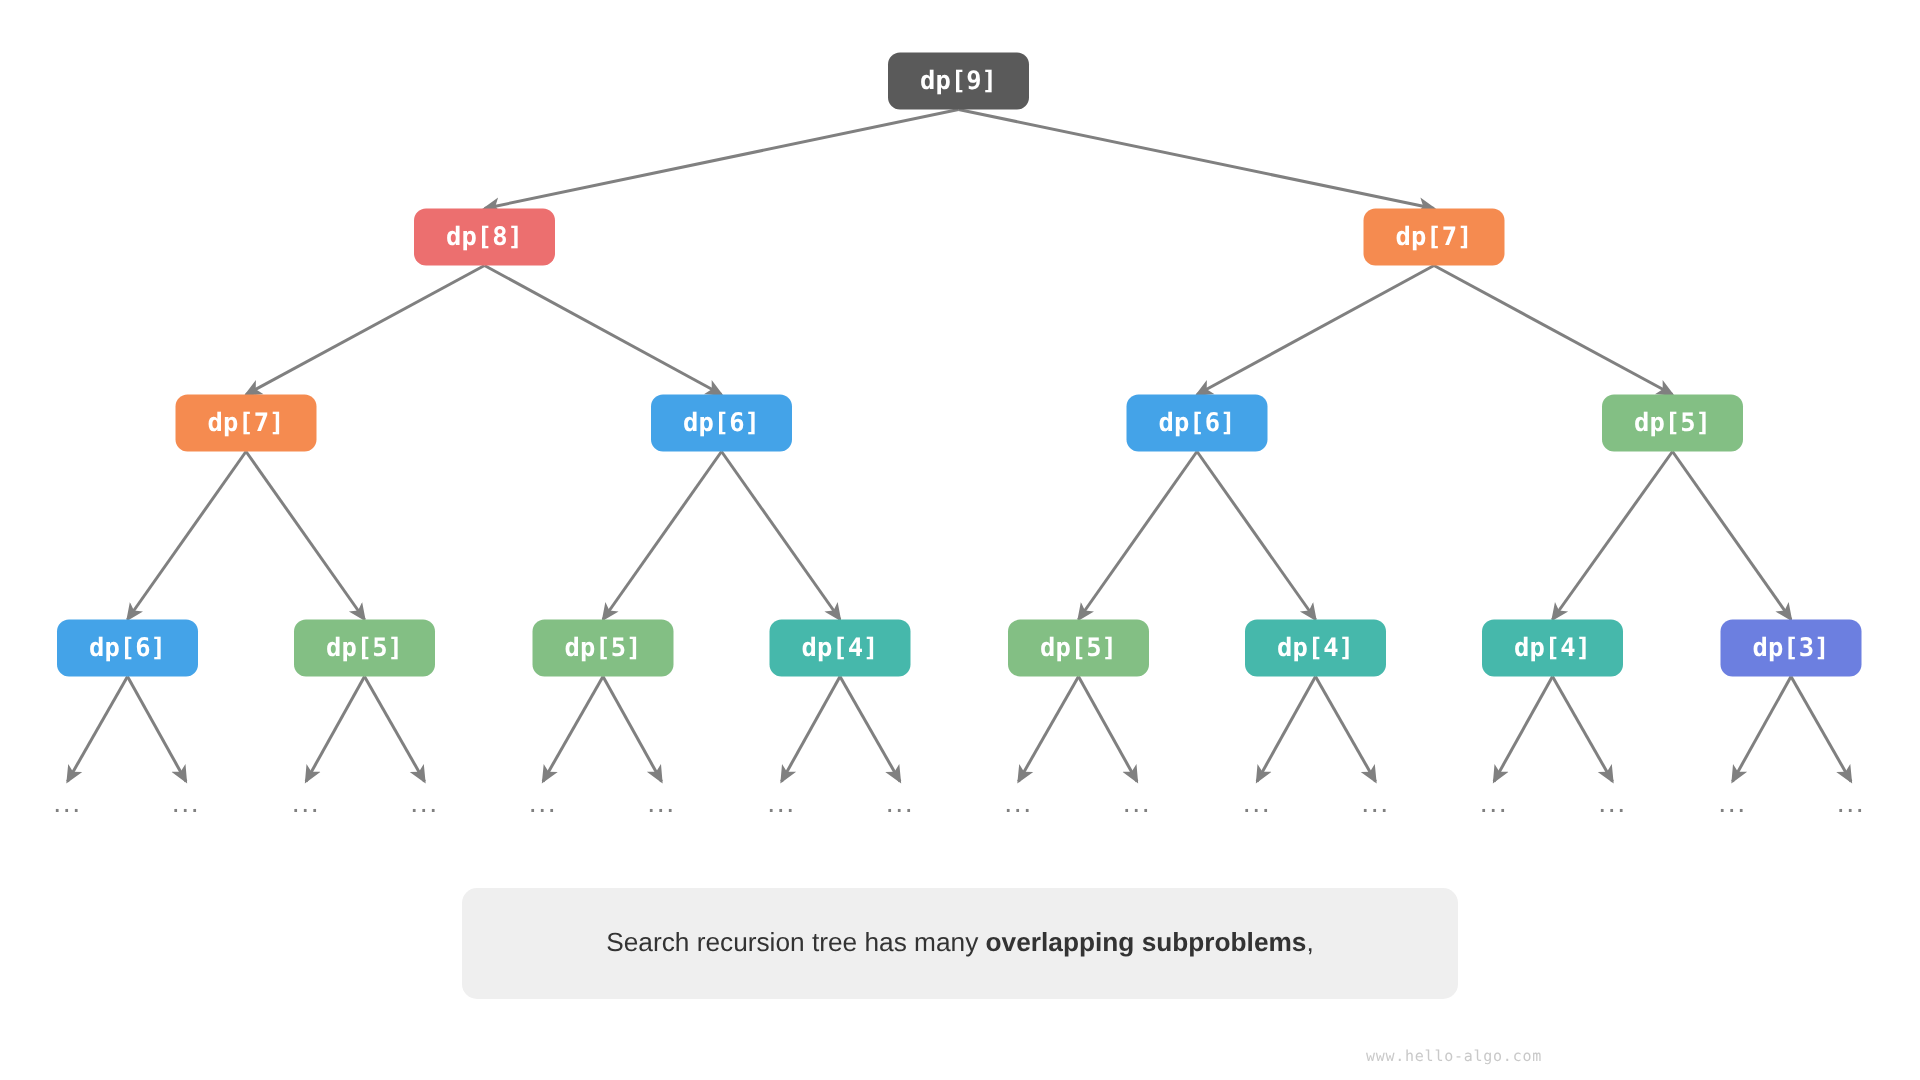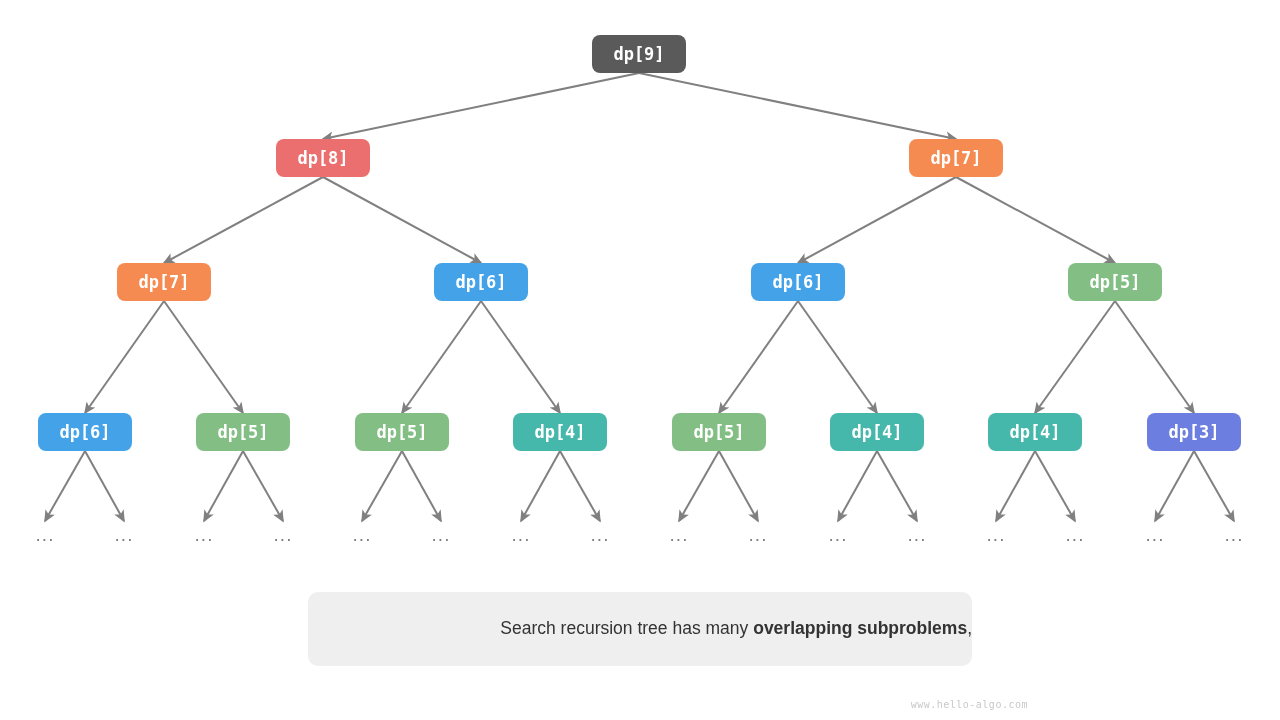--- a/index.html
+++ b/index.html
@@ -49,21 +49,21 @@
     position: absolute;
     left: 308px;
     top: 592px;
     width: 664px;
     height: 74px;
     background: #efefef;
     border-radius: 10px;
     box-sizing: border-box;
     display: flex;
     flex-direction: column;
-    align-items: flex-end;
+    align-items: center;
     justify-content: center;
     text-align: center;
     color: #333333;
     font-size: 17.5px;
     line-height: 1.55;
   }
   .caption-line { white-space: nowrap; }
   .caption-strong { font-weight: bold; }
   .mono-complexity {
     font-family: "DejaVu Sans Mono", "Liberation Mono", monospace;

